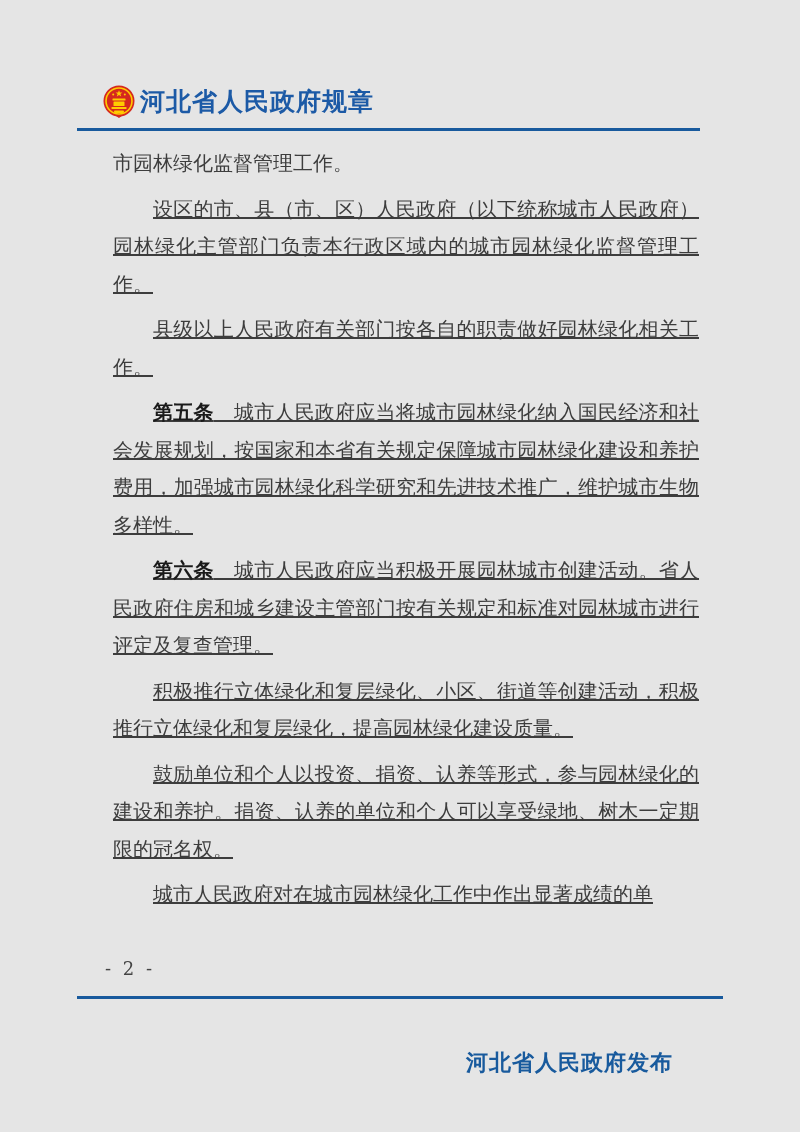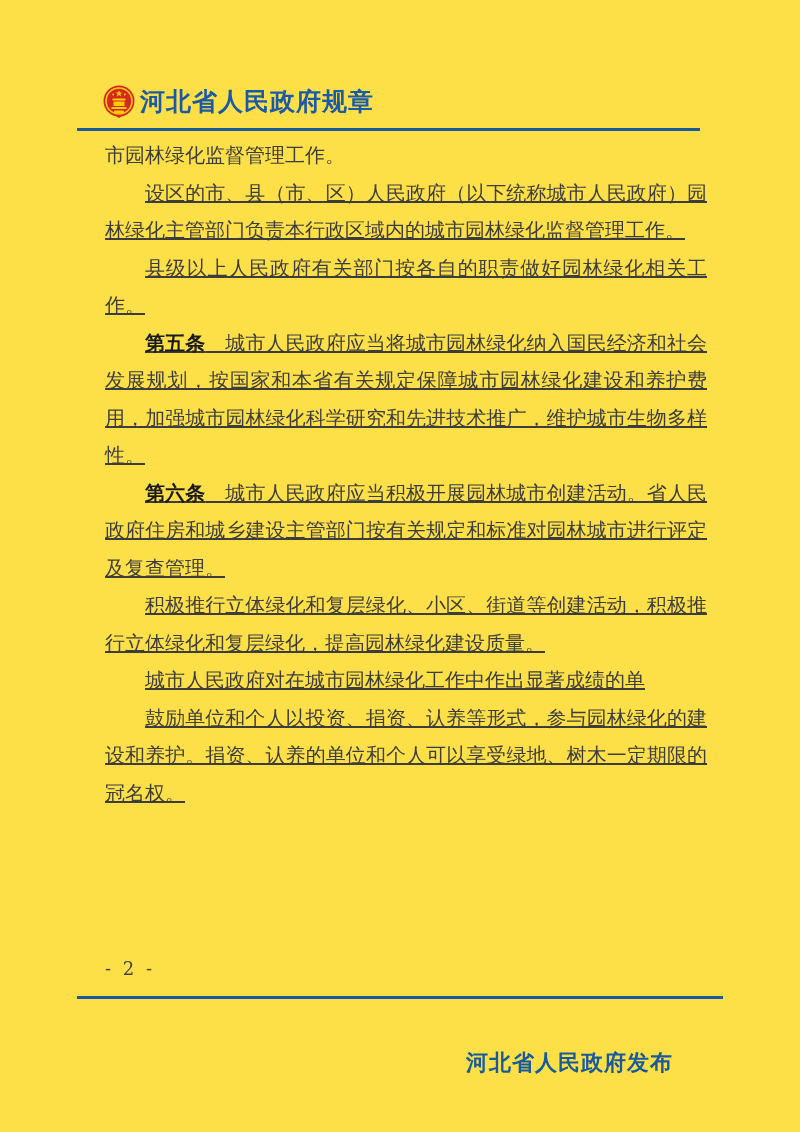--- a/index.html
+++ b/index.html
@@ -1,20 +1,20 @@
 <!DOCTYPE html>
 <html><head>
 <meta charset="utf-8">
 <style>
   html, body { margin: 0; padding: 0; background: #ffffff; }
   .page {
     position: relative;
     width: 800px;
     height: 1132px;
-    background: #fde047;
+    background: #e5e5e5;
     overflow: hidden;
     font-family: "Liberation Serif", "DejaVu Serif", serif;
   }
   
   .header {
     position: absolute;
     left: 77px; top: 84px;
     width: 646px;
     display: flex;
     align-items: center;
@@ -45,21 +45,21 @@
     position: absolute;
     left: 77px; top: 134px;
     width: 646px;
     box-sizing: border-box;
     padding: 3px 16px 0 28px;
     font-size: 20px;
     line-height: 37.5px;
     color: #3D3D3D;
     text-align: justify;
   }
-  .doc-body p { margin: 0; }
+  .doc-body p { margin: 8px; }
   .doc-body p.indent { text-indent: 2em; text-decoration: underline; }
   .lead {
     font-family: "Liberation Sans", "DejaVu Sans", sans-serif;
     font-weight: bold;
     color: #1A1A1A;
   }
   
   .page-number {
     position: absolute;
     left: 105px; top: 958px;
@@ -110,22 +110,22 @@
   </div>
   <div class="header-rule"></div>
 
   <div class="doc-body">
       <p class="">市园林绿化监督管理工作。</p>
       <p class="indent">设区的市、县（市、区）人民政府（以下统称城市人民政府）园林绿化主管部门负责本行政区域内的城市园林绿化监督管理工作。</p>
       <p class="indent">县级以上人民政府有关部门按各自的职责做好园林绿化相关工作。</p>
       <p class="indent"><span class="lead">第五条</span>　城市人民政府应当将城市园林绿化纳入国民经济和社会发展规划，按国家和本省有关规定保障城市园林绿化建设和养护费用，加强城市园林绿化科学研究和先进技术推广，维护城市生物多样性。</p>
       <p class="indent"><span class="lead">第六条</span>　城市人民政府应当积极开展园林城市创建活动。省人民政府住房和城乡建设主管部门按有关规定和标准对园林城市进行评定及复查管理。</p>
       <p class="indent">积极推行立体绿化和复层绿化、小区、街道等创建活动，积极推行立体绿化和复层绿化，提高园林绿化建设质量。</p>
+      <p class="indent">鼓励单位和个人以投资、捐资、认养等形式，参与园林绿化的建设和养护。捐资、认养的单位和个人可以享受绿地、树木一定期限的冠名权。</p>
       <p class="indent">城市人民政府对在城市园林绿化工作中作出显著成绩的单</p>
-      <p class="indent">鼓励单位和个人以投资、捐资、认养等形式，参与园林绿化的建设和养护。捐资、认养的单位和个人可以享受绿地、树木一定期限的冠名权。</p>
     </div>
 
   <div class="page-number">- 2 -</div>
 
   <div class="footer-rule"></div>
 
   <div class="publisher">河北省人民政府发布</div>
 
 </div>
 

